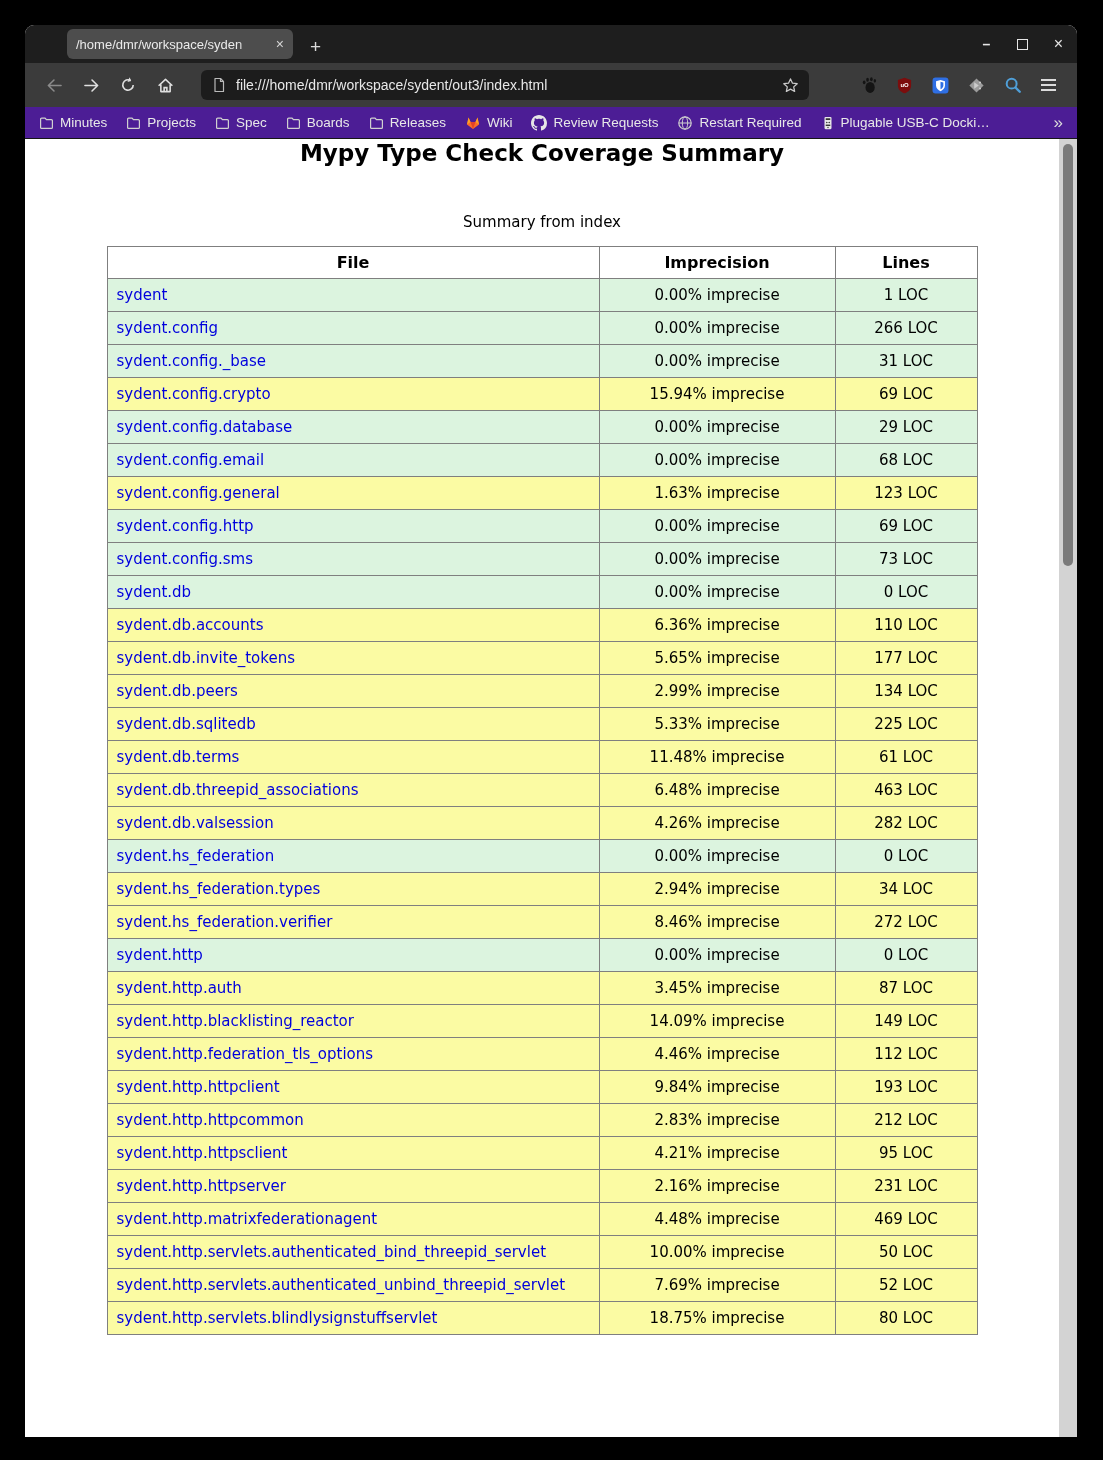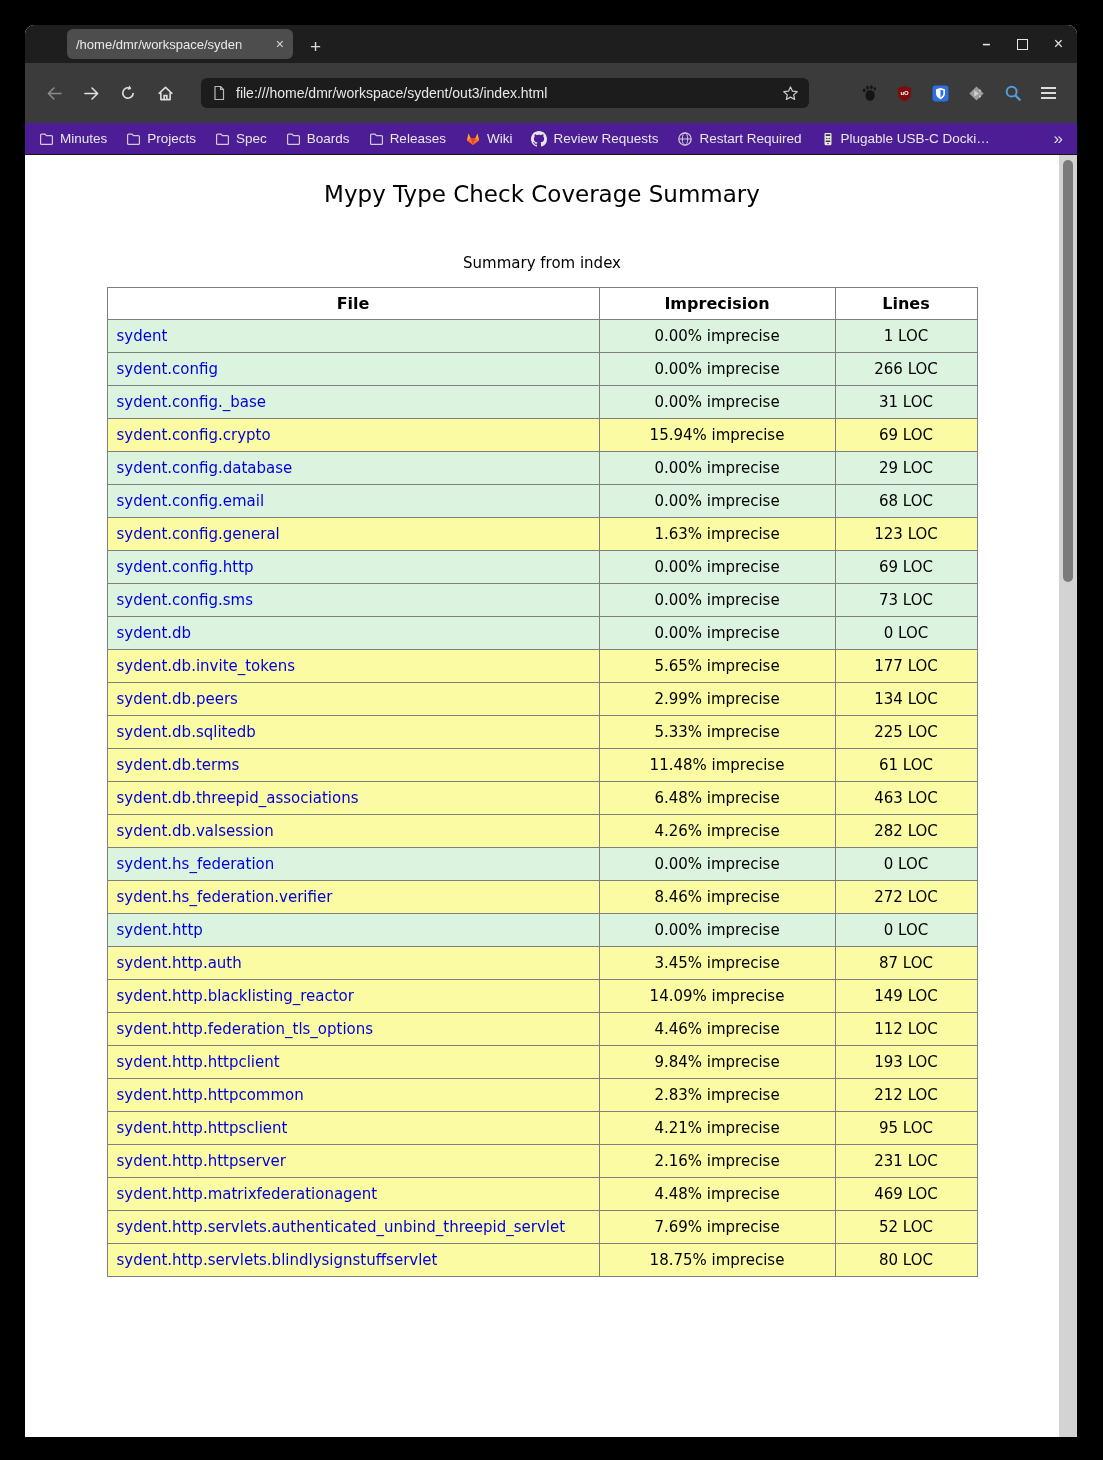--- a/index.html
+++ b/index.html
@@ -17,21 +17,21 @@
        mask-image:linear-gradient(to right,#000 82%,transparent 98%);}
   .tab-close{margin-left:4px;font-size:14px;color:#d6d6d6;cursor:default;}
   .newtab{margin-left:17px;margin-bottom:7px;color:#d9d9d9;font-size:19px;line-height:19px;}
   .win-controls{position:absolute;right:10px;top:0;height:38px;display:flex;align-items:center;gap:23px;padding-right:2px;}
   .wc{width:13px;height:13px;display:flex;align-items:center;justify-content:center;color:#e6e6e6;font-size:14px;}
   .wc-min{font-weight:bold;}
   .wc-max span{display:block;width:9px;height:9px;border:1.6px solid #e6e6e6;}
   .wc-close{font-size:16px;}
 
   
-  .navbar{height:44px;background:#3b3b3b;display:flex;align-items:center;padding:8px 14px;flex:none;}
+  .navbar{height:44px;background:#3b3b3b;display:flex;align-items:center;padding:0 14px;flex:none;}
   .nav-btn{width:30px;height:30px;display:flex;align-items:center;justify-content:center;border-radius:4px;flex:none;}
   .nav-btn + .nav-btn{margin-left:7px;}
   .urlbar{width:588px;height:30px;background:#1c1c1c;border-radius:6px;margin-left:21px;
           display:flex;align-items:center;padding:0 10px;flex:none;}
   .url-text{color:#e8e8e8;font-size:14px;margin-left:9px;flex:1;white-space:nowrap;overflow:hidden;}
   .ext-area{margin-left:auto;display:flex;align-items:center;gap:15px;padding-right:4px;}
   .ext-btn{width:21px;height:21px;display:flex;align-items:center;justify-content:center;}
   .hamburger{display:flex;flex-direction:column;gap:3.5px;}
   .hamburger i{display:block;width:15px;height:1.7px;background:#dcdcdc;}
 
@@ -40,21 +40,21 @@
                 border-bottom:1px solid #161616;flex:none;color:#e8e8e8;font-size:13.5px;}
   .bookmarks-list{display:flex;align-items:center;gap:19px;min-width:0;overflow:hidden;flex:1;}
   .bookmark{display:flex;align-items:center;gap:6px;white-space:nowrap;}
   .bm-icon{display:flex;align-items:center;}
   .bm-overflow{margin-left:12px;color:#dcdcdc;font-size:17px;flex:none;}
 
   
   .content{flex:1;background:#fff;position:relative;overflow:hidden;
            font-family:"DejaVu Sans",sans-serif;color:#000;}
   .page-body{position:absolute;inset:0 18px 0 0;overflow:hidden;}
-  .page-title{font-size:23px;font-weight:normal;text-align:center;margin:26px 0 0;}
+  .page-title{font-size:23px;font-weight:bold;text-align:center;margin:1px 0 0;}
   .page-caption{text-align:center;font-size:15px;margin-top:47px;}
   table.cov{border-collapse:collapse;margin:15px auto 0;width:870px;table-layout:fixed;}
   .cov col.col-file{width:492px;}
   .cov col.col-imp{width:236px;}
   .cov col.col-lines{width:142px;}
   .cov th{border:1px solid #7f7f7f;background:#fff;font-size:16px;font-weight:bold;padding:6px 16px;text-align:center;}
   .cov td{border:1px solid #7f7f7f;font-size:15px;padding:7px 9px;}
   .cov td.c-imp,.cov td.c-lines{text-align:center;}
   tr.row-good td{background:var(--good-bg,#dcf4df);}
   tr.row-warn td{background:var(--warn-bg,#fbfba3);}
@@ -315,20 +315,25 @@
                 <td class="c-file"><a href="#" class="file-link">sydent.config.sms</a></td>
                 <td class="c-imp">0.00% imprecise</td>
                 <td class="c-lines">73 LOC</td>
               </tr>
               <tr class="row-good">
                 <td class="c-file"><a href="#" class="file-link">sydent.db</a></td>
                 <td class="c-imp">0.00% imprecise</td>
                 <td class="c-lines">0 LOC</td>
               </tr>
               <tr class="row-warn">
+                <td class="c-file"><a href="#" class="file-link">sydent.db.accounts</a></td>
+                <td class="c-imp">6.36% imprecise</td>
+                <td class="c-lines">110 LOC</td>
+              </tr>
+              <tr class="row-warn">
                 <td class="c-file"><a href="#" class="file-link">sydent.db.invite_tokens</a></td>
                 <td class="c-imp">5.65% imprecise</td>
                 <td class="c-lines">177 LOC</td>
               </tr>
               <tr class="row-warn">
                 <td class="c-file"><a href="#" class="file-link">sydent.db.peers</a></td>
                 <td class="c-imp">2.99% imprecise</td>
                 <td class="c-lines">134 LOC</td>
               </tr>
               <tr class="row-warn">
@@ -350,20 +355,25 @@
                 <td class="c-file"><a href="#" class="file-link">sydent.db.valsession</a></td>
                 <td class="c-imp">4.26% imprecise</td>
                 <td class="c-lines">282 LOC</td>
               </tr>
               <tr class="row-good">
                 <td class="c-file"><a href="#" class="file-link">sydent.hs_federation</a></td>
                 <td class="c-imp">0.00% imprecise</td>
                 <td class="c-lines">0 LOC</td>
               </tr>
               <tr class="row-warn">
+                <td class="c-file"><a href="#" class="file-link">sydent.hs_federation.types</a></td>
+                <td class="c-imp">2.94% imprecise</td>
+                <td class="c-lines">34 LOC</td>
+              </tr>
+              <tr class="row-warn">
                 <td class="c-file"><a href="#" class="file-link">sydent.hs_federation.verifier</a></td>
                 <td class="c-imp">8.46% imprecise</td>
                 <td class="c-lines">272 LOC</td>
               </tr>
               <tr class="row-good">
                 <td class="c-file"><a href="#" class="file-link">sydent.http</a></td>
                 <td class="c-imp">0.00% imprecise</td>
                 <td class="c-lines">0 LOC</td>
               </tr>
               <tr class="row-warn">
@@ -400,20 +410,25 @@
                 <td class="c-file"><a href="#" class="file-link">sydent.http.httpserver</a></td>
                 <td class="c-imp">2.16% imprecise</td>
                 <td class="c-lines">231 LOC</td>
               </tr>
               <tr class="row-warn">
                 <td class="c-file"><a href="#" class="file-link">sydent.http.matrixfederationagent</a></td>
                 <td class="c-imp">4.48% imprecise</td>
                 <td class="c-lines">469 LOC</td>
               </tr>
               <tr class="row-warn">
+                <td class="c-file"><a href="#" class="file-link">sydent.http.servlets.authenticated_bind_threepid_servlet</a></td>
+                <td class="c-imp">10.00% imprecise</td>
+                <td class="c-lines">50 LOC</td>
+              </tr>
+              <tr class="row-warn">
                 <td class="c-file"><a href="#" class="file-link">sydent.http.servlets.authenticated_unbind_threepid_servlet</a></td>
                 <td class="c-imp">7.69% imprecise</td>
                 <td class="c-lines">52 LOC</td>
               </tr>
               <tr class="row-warn">
                 <td class="c-file"><a href="#" class="file-link">sydent.http.servlets.blindlysignstuffservlet</a></td>
                 <td class="c-imp">18.75% imprecise</td>
                 <td class="c-lines">80 LOC</td>
               </tr>
             </tbody>

